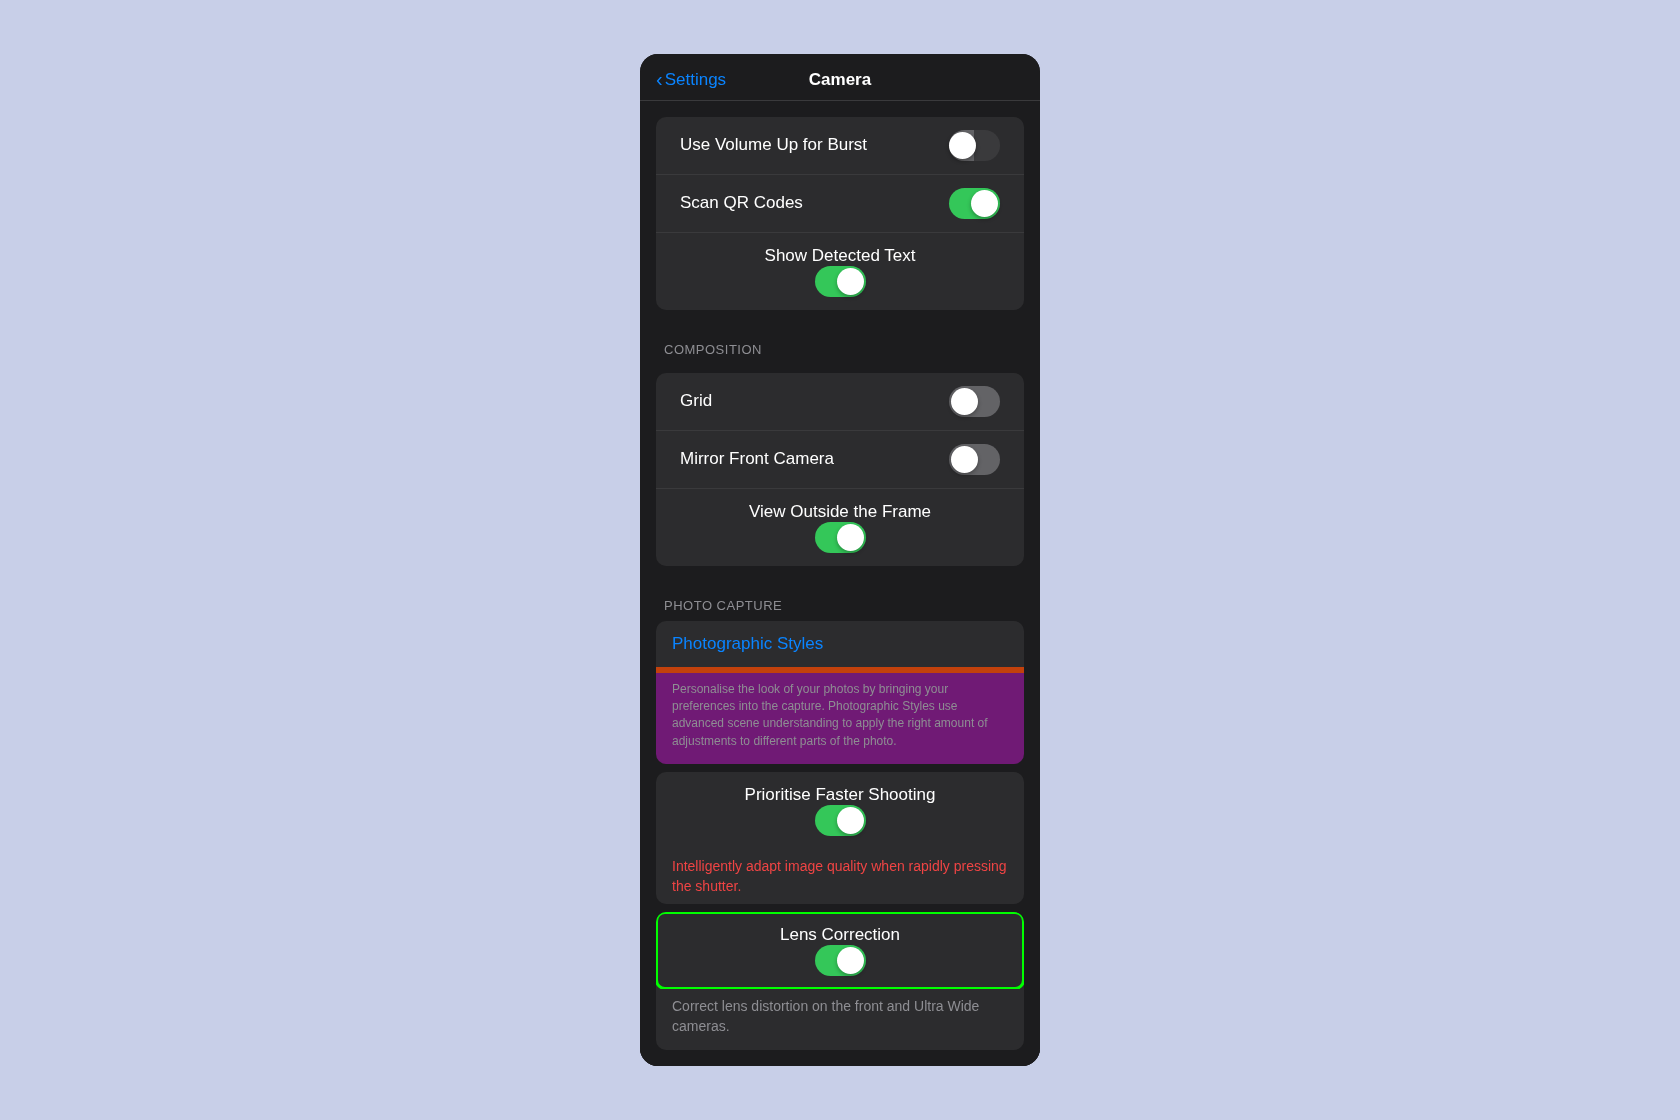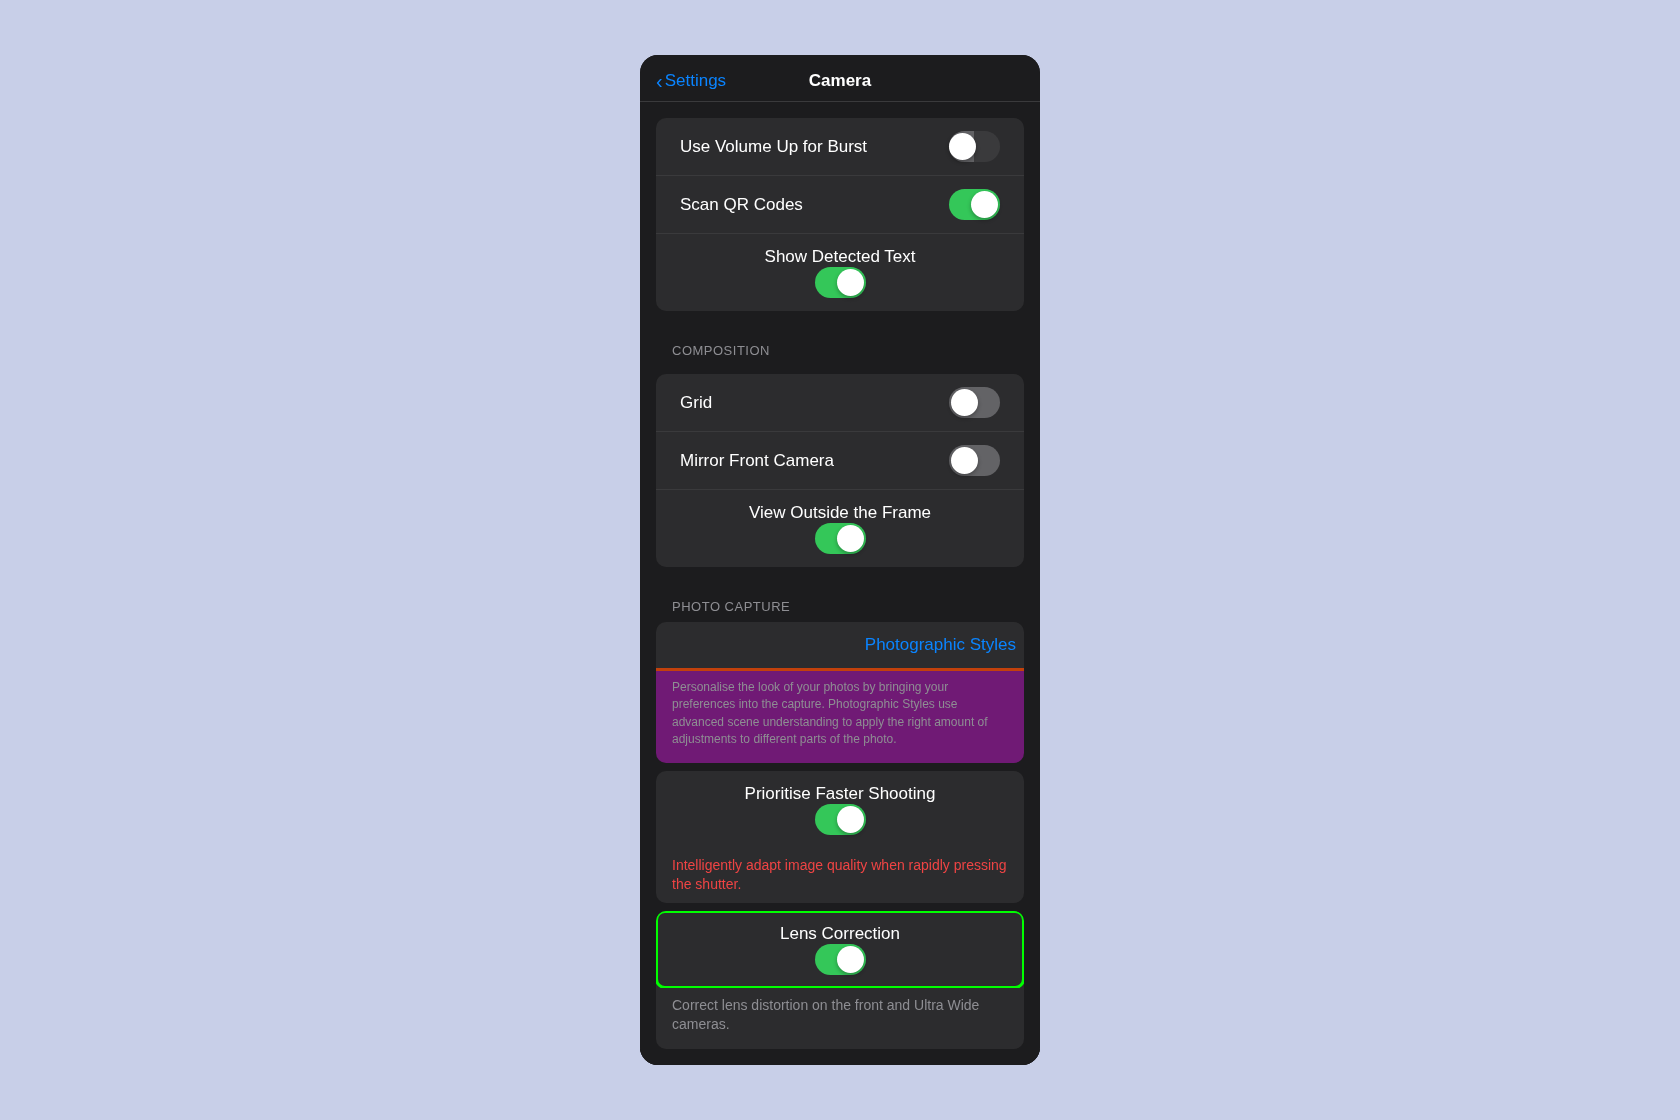--- a/index.html
+++ b/index.html
@@ -80,21 +80,21 @@
       color: #ffffff;
       font-size: 17px;
     }
 
     .section-header {
       color: #8e8e93;
       font-size: 13px;
       font-weight: 400;
       letter-spacing: 0.5px;
       text-transform: uppercase;
-      padding: 20px 32px 8px;
+      padding: 20px 24px 8px;
     }
 
     
     .toggle {
       width: 51px;
       height: 31px;
       border-radius: 16px;
       position: relative;
       flex-shrink: 0;
       cursor: pointer;
@@ -127,23 +127,22 @@
       left: 2px;
     }
 
     
     .toggle.half {
       background: linear-gradient(to right, #636366 50%, #3a3a3c 50%);
     }
 
     .photographic-styles-row {
       background-color: #2c2c2e;
-      padding: 13px 8px;
-      border-bottom: 3px solid #c2410c;
-      text-align: right;
+      padding: 13px 16px;
+      border-bottom: 6px solid #c2410c;
     }
 
     .photographic-styles-label {
       color: #0a84ff;
       font-size: 17px;
     }
 
     .photo-block-top {
       background-color: #2c2c2e;
       border-radius: 10px 10px 0 0;

